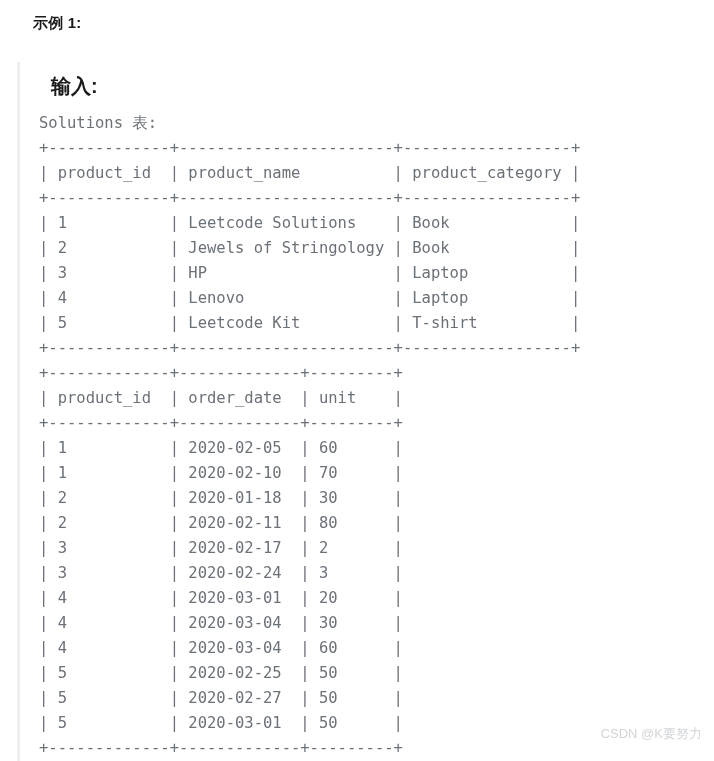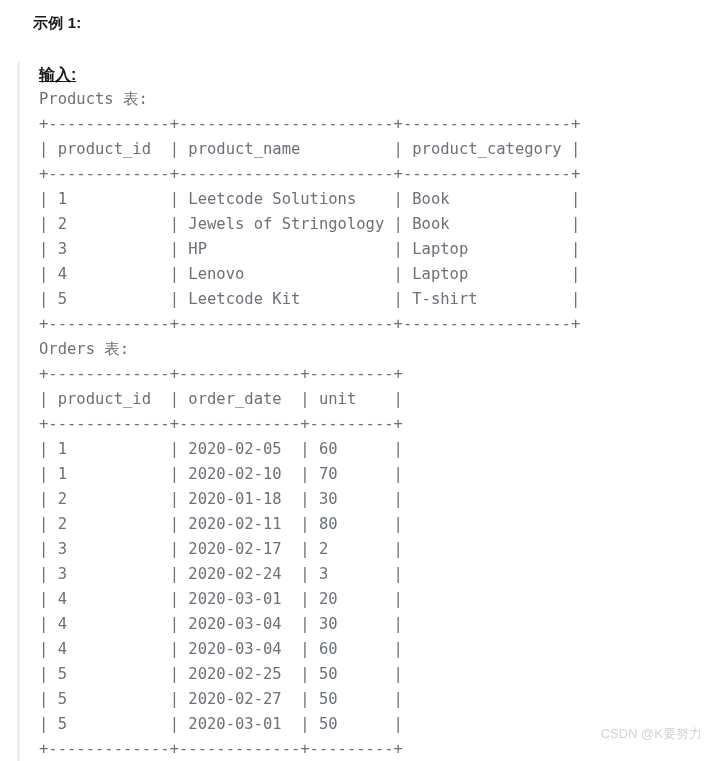--- a/index.html
+++ b/index.html
@@ -37,28 +37,27 @@
     top: 62px;
     width: 697px;
     height: 699px;
     border-left: 3px solid #eceef0;
     box-sizing: border-box;
     padding-left: 19px;
   }
 
   .label-strong {
     font-family: "Liberation Sans", sans-serif;
-    font-size: 16px;
+    font-size: 20px;
     font-weight: bold;
     color: #1a1a1a;
     line-height: 25px;
     white-space: pre;
-    margin: 0;
+    margin: 12px;
     padding: 0;
-    text-decoration: underline;
   }
 
   
   .mono-line {
     font-family: "DejaVu Sans Mono", "Liberation Mono", monospace;
     font-size: 15.5px;
     line-height: 25px;
     color: #6b7178;
     white-space: pre;
     margin: 0;
@@ -89,33 +88,32 @@
 </style>
 </head>
 <body>
 
 <div class="section-title">示例 1:</div>
 
 <div class="quote-block">
 
   <div class="label-strong">输入:</div>
 
-  <div class="mono-line caption">Products 表:</div>
+  <div class="mono-line caption">Solutions 表:</div>
 
   <pre class="mono-line table-block">+-------------+-----------------------+------------------+
 | product_id  | product_name          | product_category |
 +-------------+-----------------------+------------------+
 | 1           | Leetcode Solutions    | Book             |
 | 2           | Jewels of Stringology | Book             |
 | 3           | HP                    | Laptop           |
 | 4           | Lenovo                | Laptop           |
 | 5           | Leetcode Kit          | T-shirt          |
 +-------------+-----------------------+------------------+</pre>
 
-  <div class="mono-line caption">Orders 表:</div>
 
   <pre class="mono-line table-block">+-------------+-------------+---------+
 | product_id  | order_date  | unit    |
 +-------------+-------------+---------+
 | 1           | 2020-02-05  | 60      |
 | 1           | 2020-02-10  | 70      |
 | 2           | 2020-01-18  | 30      |
 | 2           | 2020-02-11  | 80      |
 | 3           | 2020-02-17  | 2       |
 | 3           | 2020-02-24  | 3       |

